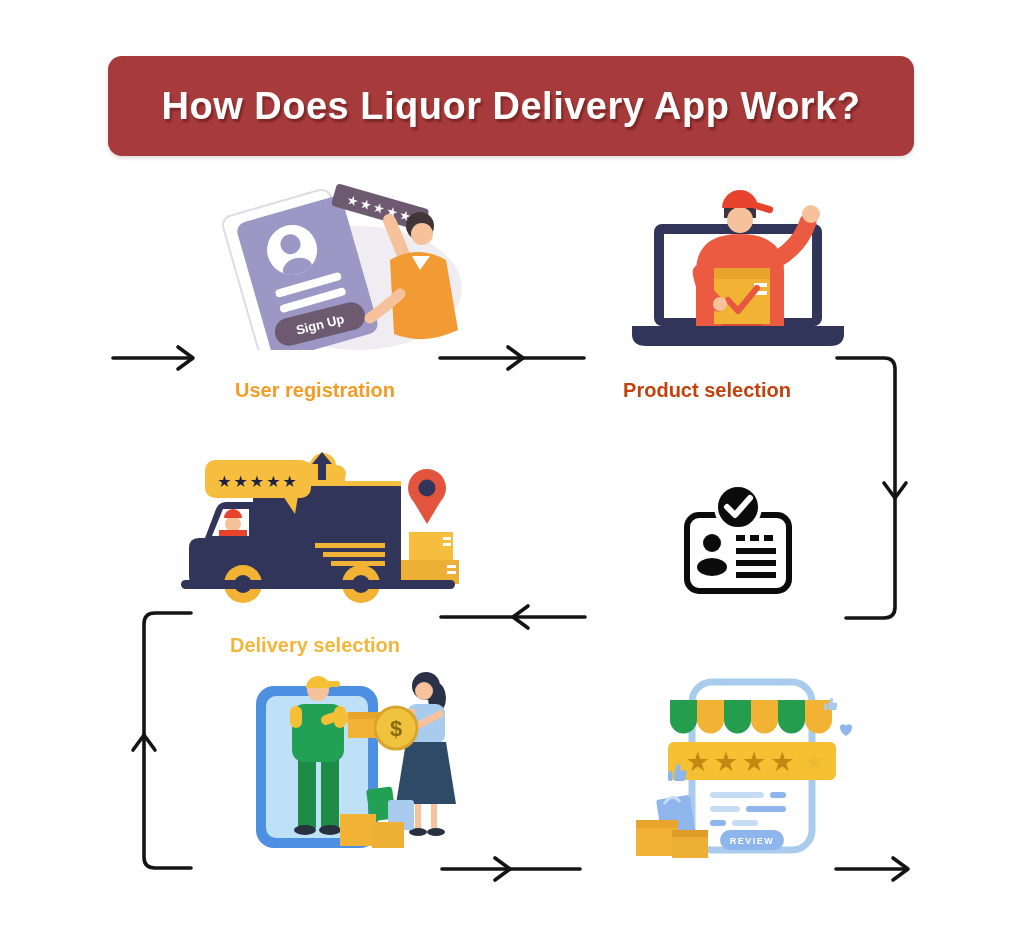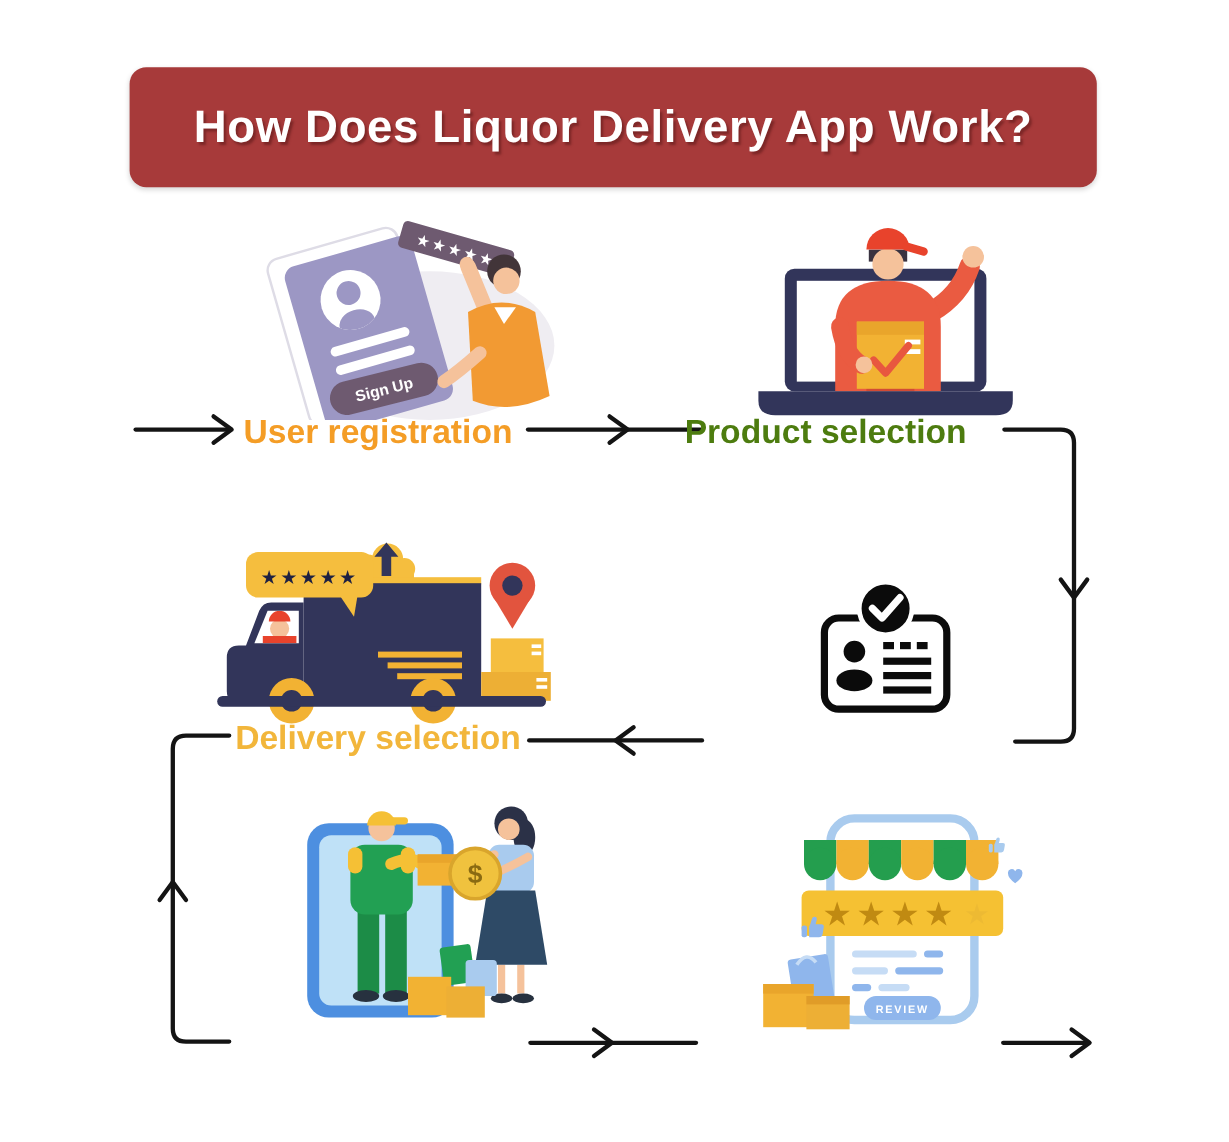--- a/index.html
+++ b/index.html
@@ -3,22 +3,22 @@
 <meta charset="utf-8">
 <style>
   html,body{margin:0;padding:0;background:#fff;}
   .canvas{position:relative;width:1024px;height:952px;background:#ffffff;overflow:hidden;
           font-family:"Liberation Sans",sans-serif;}
   .banner{position:absolute;left:108px;top:56px;width:806px;height:100px;border-radius:14px;
           background:#A73A3A;display:flex;align-items:center;justify-content:center;
           box-shadow:0 2px 4px rgba(0,0,0,.15);}
   .banner h1{margin:0;color:#ffffff;font-size:38px;font-weight:700;letter-spacing:.5px;
              text-shadow:2px 3px 2px rgba(60,10,10,.4);}
-  .step-label{position:absolute;font-weight:700;font-size:28px;white-space:nowrap;
-              transform:translateX(-50%);}
+  .step-label{position:absolute;font-weight:700;font-size:20px;white-space:nowrap;
+              transform:translateX(-50%);margin-top:35px;}
   .arrow-layer{position:absolute;left:0;top:0;pointer-events:none;}
   .arrow-layer path,.arrow-layer polyline{fill:none;stroke:#141414;stroke-width:3.6;
               stroke-linecap:round;stroke-linejoin:round;}
   .illus{position:absolute;}
 </style>
 </head>
 <body>
 
 <div class="canvas">
 
@@ -120,21 +120,21 @@
         <rect x="118" y="84" width="56" height="11" fill="#E9A52B"></rect>
         <rect x="158" y="99" width="13" height="4" fill="#ffffff"></rect>
         <rect x="158" y="107" width="13" height="4" fill="#ffffff"></rect>
         <polyline points="132,116 142,127 161,104" stroke="#E8573F" stroke-width="6" fill="none" stroke-linecap="round" stroke-linejoin="round"></polyline>
       </g>
       <path d="M104 88 Q 108 112 122 120" stroke="#EA5B41" stroke-width="15" stroke-linecap="round"></path>
       <circle cx="124" cy="120" r="7" fill="#F5C29B"></circle>
     </g>
     <path d="M36 142 H 248 V 150 Q 248 162 234 162 H 50 Q 36 162 36 150 Z" fill="#32355A"></path>
   </svg>
-  <div class="step-label" style="left: 688px; top: 344px; color: #4d7c0f;">Product selection</div>
+  <div class="step-label" style="left: 707px; top: 344px; color: #c2410c;">Product selection</div>
 
   <svg class="illus" style="left:678px;top:483px" width="118" height="124" viewBox="0 0 118 124">
     <g>
       <rect x="9" y="32" width="102" height="76" rx="12" fill="#ffffff" stroke="#0B0B0B" stroke-width="6"></rect>
       <circle cx="34" cy="60" r="9" fill="#0B0B0B"></circle>
       <ellipse cx="34" cy="84" rx="15" ry="9" fill="#0B0B0B"></ellipse>
       <rect x="58" y="52" width="9" height="6" fill="#0B0B0B"></rect>
       <rect x="72" y="52" width="9" height="6" fill="#0B0B0B"></rect>
       <rect x="86" y="52" width="9" height="6" fill="#0B0B0B"></rect>
       <rect x="58" y="65" width="40" height="6" fill="#0B0B0B"></rect>

